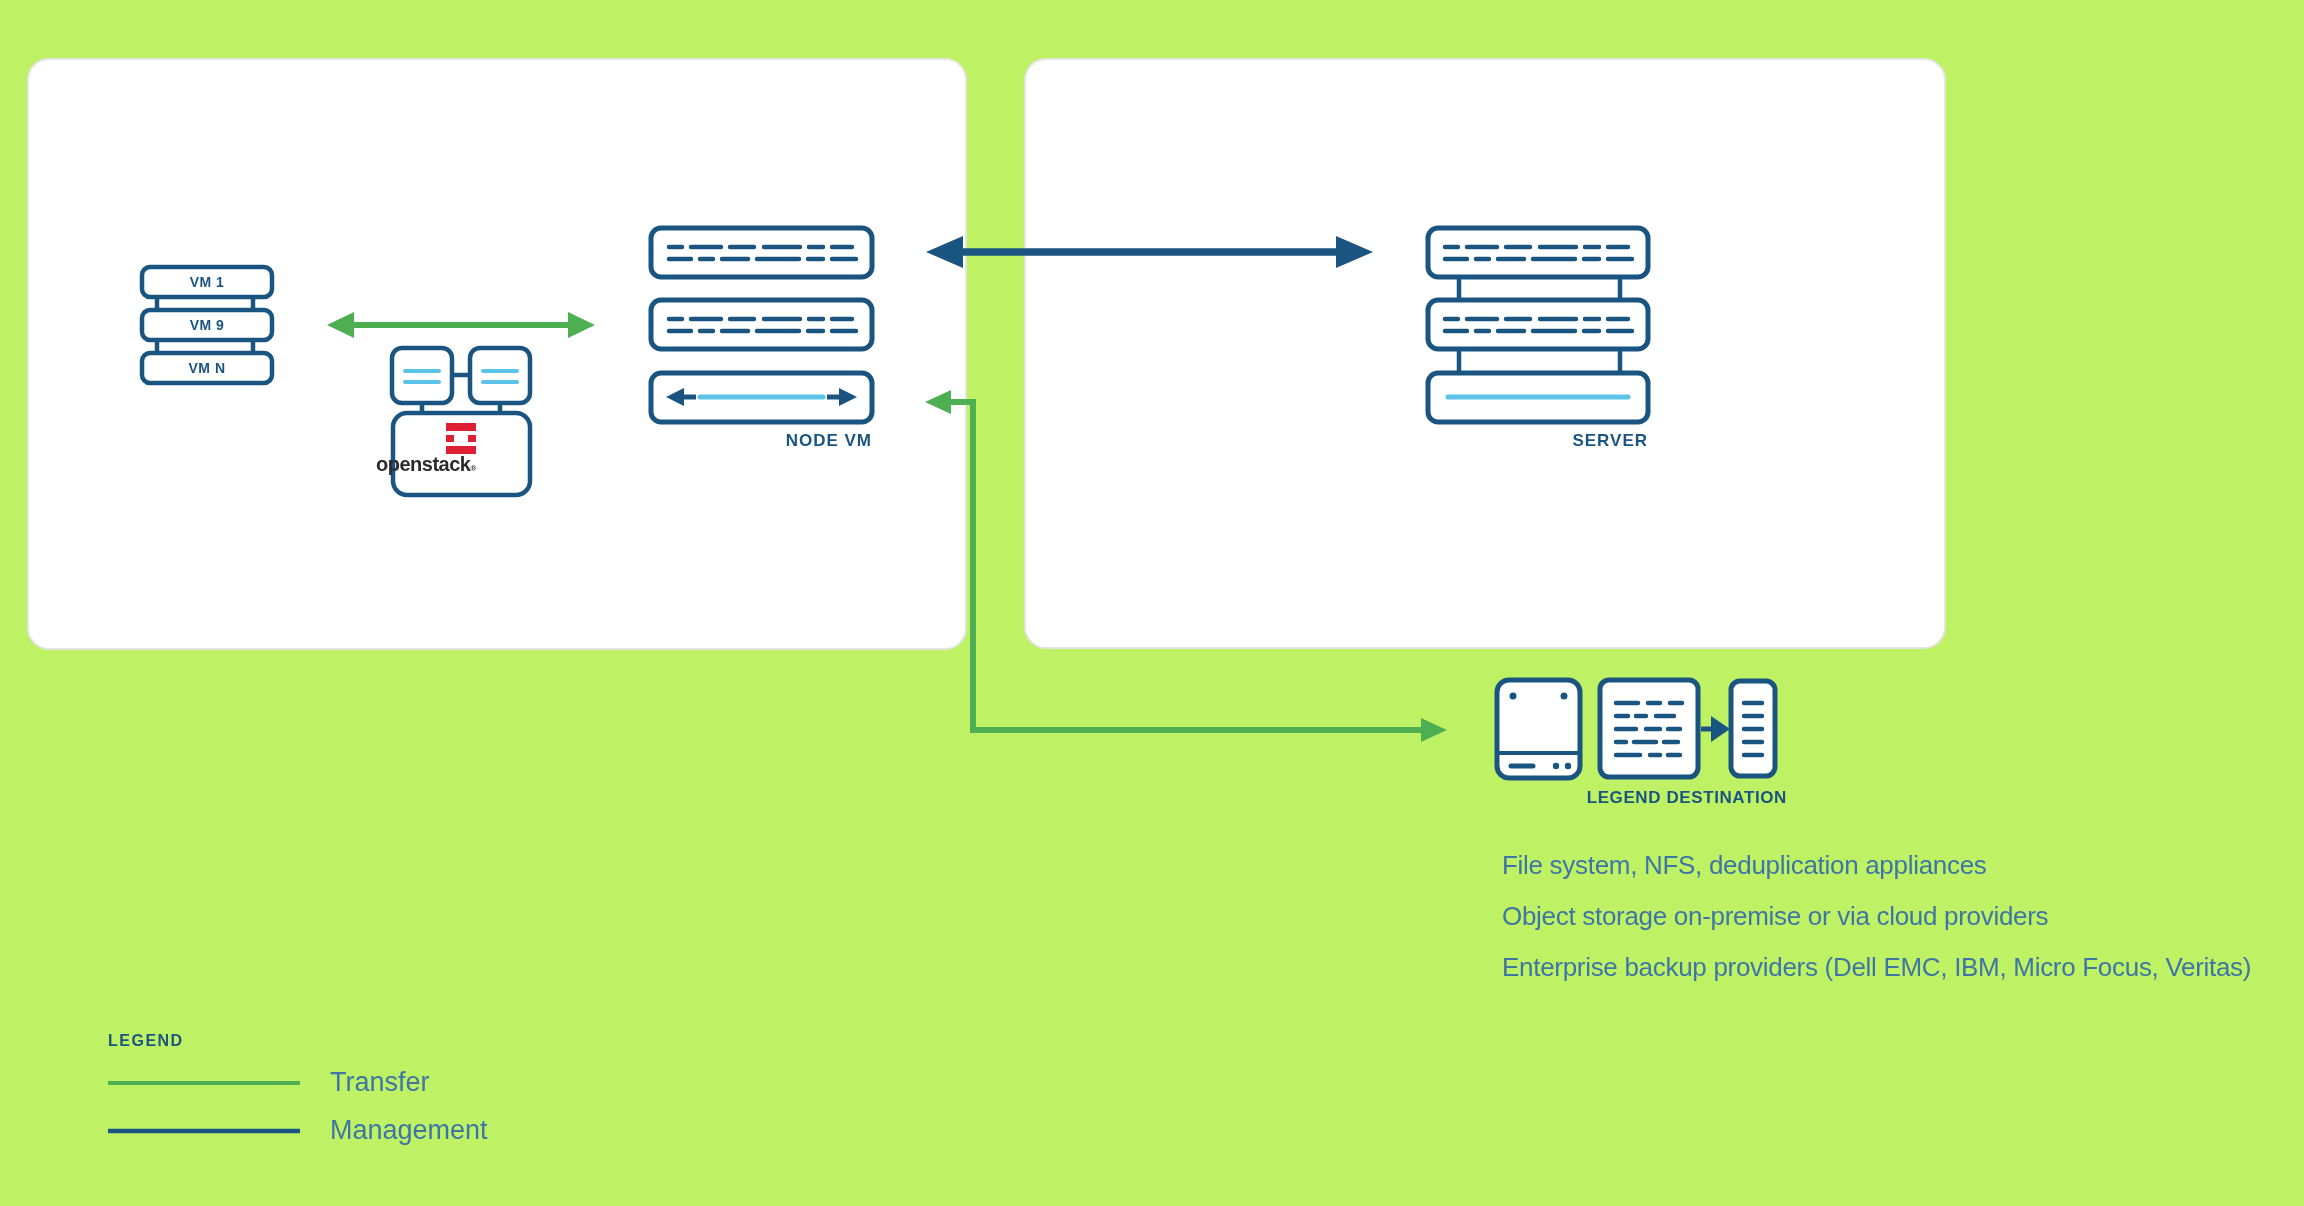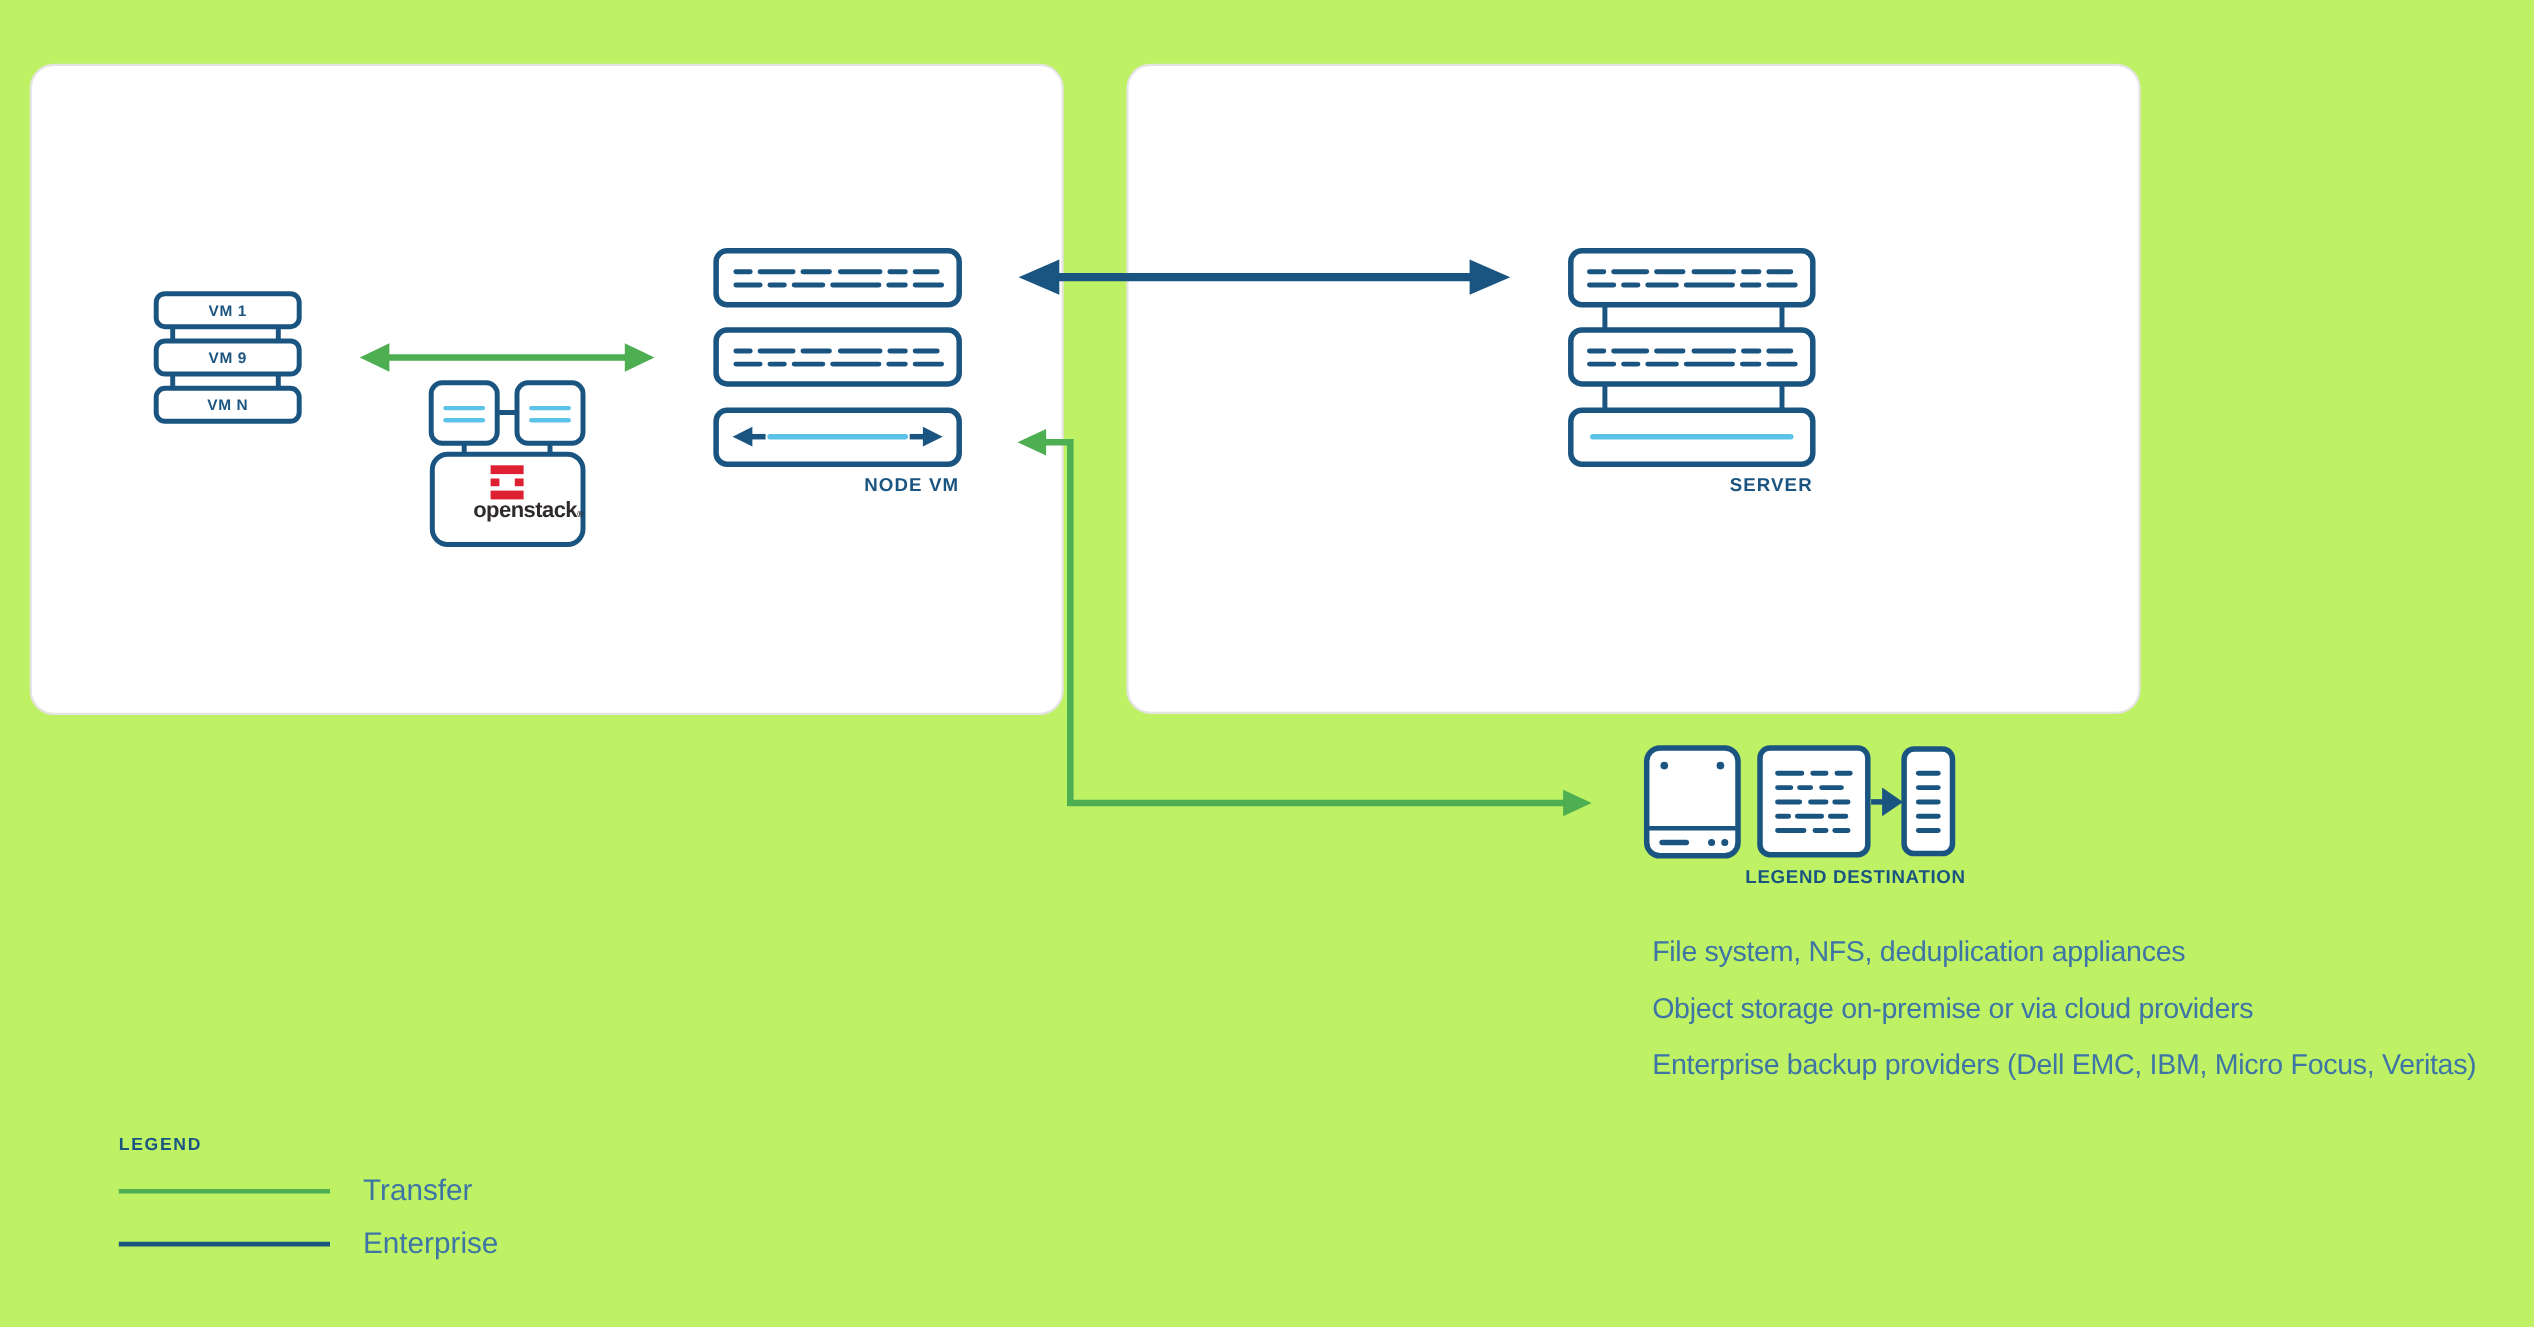--- a/index.html
+++ b/index.html
@@ -24,22 +24,22 @@
     left:142px;width:130px;height:30px;line-height:30px;
     text-align:center;font-size:14px;letter-spacing:.5px;
   }
   .stack-lbl{
     font-size:17px;letter-spacing:1px;text-align:right;
   }
   .nodevm-lbl{left:651px;top:431px;width:221px;}
   .server-lbl{left:1428px;top:431px;width:220px;}
   .backup-lbl{left:1487px;top:788px;width:300px;letter-spacing:.6px;}
   .openstack-lbl{
-    position:absolute;left:393px;top:453px;width:137px;
-    text-align:right;color:#2e2a2b;font-weight:600;
+    position:absolute;left:376px;top:453px;width:137px;
+    text-align:left;color:#2e2a2b;font-weight:600;
     font-size:20px;letter-spacing:-.5px;
   }
   .openstack-lbl .tm{font-size:8px;vertical-align:baseline;}
   .desc{
     position:absolute;left:1502px;top:840px;width:810px;
     color:#3e75a5;font-size:26px;line-height:51px;
     letter-spacing:-.3px;font-weight:normal;
   }
   .desc div{white-space:nowrap;}
   .legend-title{
@@ -191,15 +191,15 @@
   <div class="lbl stack-lbl backup-lbl">LEGEND DESTINATION</div>
 
   <div class="desc">
     <div>File system, NFS, deduplication appliances</div>
     <div>Object storage on-premise or via cloud providers</div>
     <div>Enterprise backup providers (Dell EMC, IBM, Micro Focus, Veritas)</div>
   </div>
 
   <div class="legend-title">LEGEND</div>
   <div class="legend-label t1">Transfer</div>
-  <div class="legend-label t2">Enterprise</div>
+  <div class="legend-label t2">Management</div>
 
 </div>
 
 </body></html>

